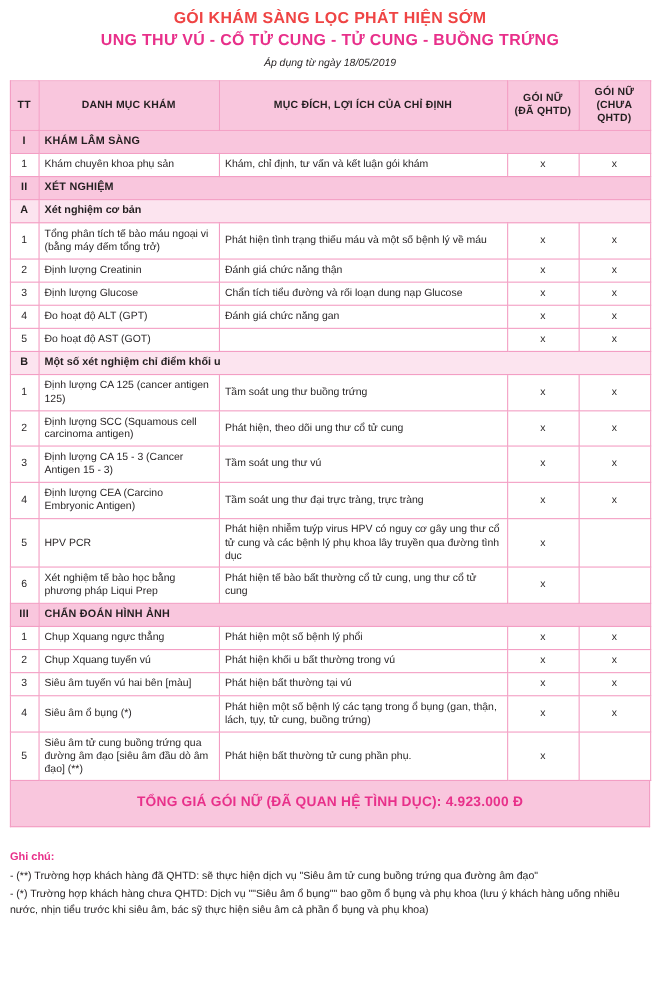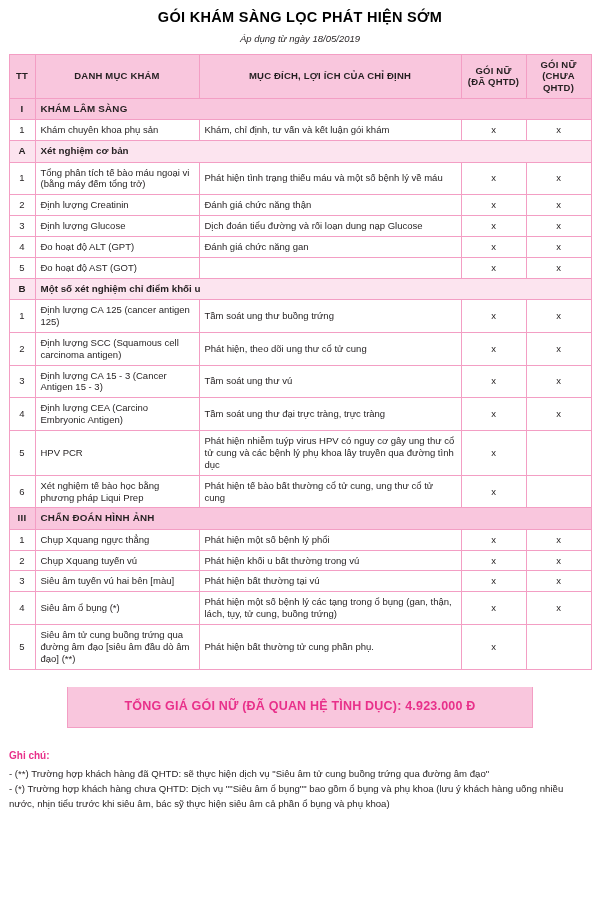--- a/index.html
+++ b/index.html
@@ -20,21 +20,21 @@
     height: 915px;
     position: relative;
     box-sizing: border-box;
   }
   
   .header {
     text-align: center;
     padding: 8px 10px 6px 10px;
   }
   .title-line1 {
-    color: #000000;
+    color: #ef4444;
     font-weight: bold;
     font-size: 14.5px;
     letter-spacing: 0.3px;
     line-height: 1.35;
   }
   .title-line2 {
     color: #e8308a;
     font-weight: bold;
     font-size: 14.5px;
     letter-spacing: 0.3px;
@@ -98,22 +98,22 @@
     font-size: 9.8px;
   }
   tr.subsection td.c-tt {
     font-weight: bold;
   }
   td.c-name { font-size: 9.5px; }
   td.c-desc { font-size: 9.5px; }
 
   
   .totals {
-    width: 466px;
-    margin: 17px auto;
+    width: 582px;
+    margin: 0 auto;
     background: #f9c6dd;
     border: 1px solid #f39ec4;
     border-top: none;
     text-align: center;
     padding: 10px 6px 11px 6px;
     box-sizing: border-box;
   }
   .totals div {
     color: #e8308a;
     font-weight: bold;
@@ -138,20 +138,21 @@
     margin-bottom: 1px;
   }
 </style>
 </head>
 <body>
 
 <div class="page">
 
   <div class="header">
     <div class="title-line1">GÓI KHÁM SÀNG LỌC PHÁT HIỆN SỚM</div>
+    <div class="title-line2">UNG THƯ VÚ - CỔ TỬ CUNG - TỬ CUNG - BUỒNG TRỨNG</div>
     <div class="subtitle">Áp dụng từ ngày 18/05/2019</div>
   </div>
 
   <table class="main">
     <colgroup>
       <col class="col-tt">
         <col class="col-name">
         <col class="col-desc">
         <col class="col-g1">
         <col class="col-g2">
@@ -176,20 +177,24 @@
           <td class="c-tt">I</td>
           <td colspan="4">KHÁM LÂM SÀNG</td>
         </tr>
         <tr>
           <td class="c-tt">1</td>
           <td class="c-name">Khám chuyên khoa phụ sản</td>
           <td class="c-desc">Khám, chỉ định, tư vấn và kết luận gói khám</td>
           <td class="c-mark">x</td>
           <td class="c-mark">x</td>
         </tr>
+        <tr class="section">
+          <td class="c-tt">II</td>
+          <td colspan="4">XÉT NGHIỆM</td>
+        </tr>
         <tr class="subsection">
           <td class="c-tt">A</td>
           <td colspan="4">Xét nghiệm cơ bản</td>
         </tr>
         <tr>
           <td class="c-tt">1</td>
           <td class="c-name">Tổng phân tích tế bào máu ngoại vi (bằng máy đếm tổng trở)</td>
           <td class="c-desc">Phát hiện tình trạng thiếu máu và một số bệnh lý về máu</td>
           <td class="c-mark">x</td>
           <td class="c-mark">x</td>
@@ -197,21 +202,21 @@
         <tr>
           <td class="c-tt">2</td>
           <td class="c-name">Định lượng Creatinin</td>
           <td class="c-desc">Đánh giá chức năng thận</td>
           <td class="c-mark">x</td>
           <td class="c-mark">x</td>
         </tr>
         <tr>
           <td class="c-tt">3</td>
           <td class="c-name">Định lượng Glucose</td>
-          <td class="c-desc">Dịch đoán tiểu đường và rối loạn dung nạp Glucose</td>
+          <td class="c-desc">Chẩn tích tiểu đường và rối loạn dung nạp Glucose</td>
           <td class="c-mark">x</td>
           <td class="c-mark">x</td>
         </tr>
         <tr>
           <td class="c-tt">4</td>
           <td class="c-name">Đo hoạt độ ALT (GPT)</td>
           <td class="c-desc">Đánh giá chức năng gan</td>
           <td class="c-mark">x</td>
           <td class="c-mark">x</td>
         </tr>

